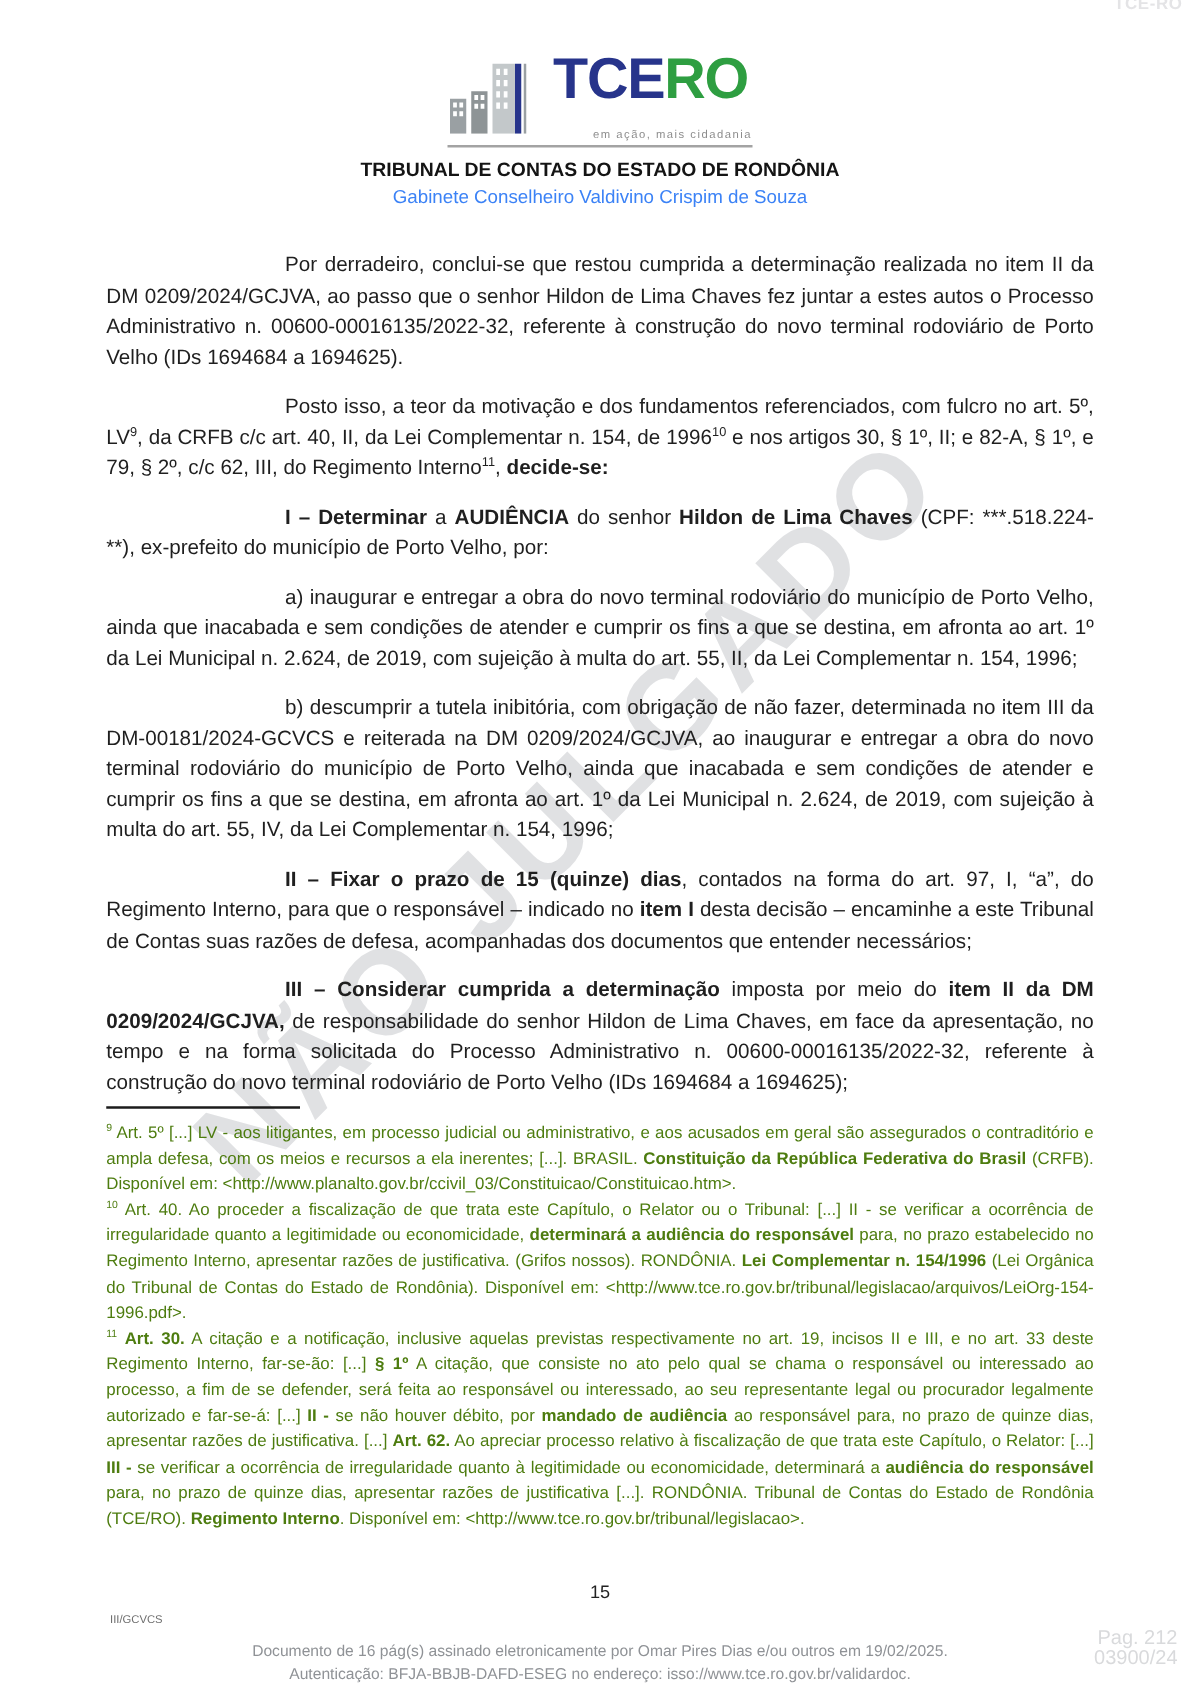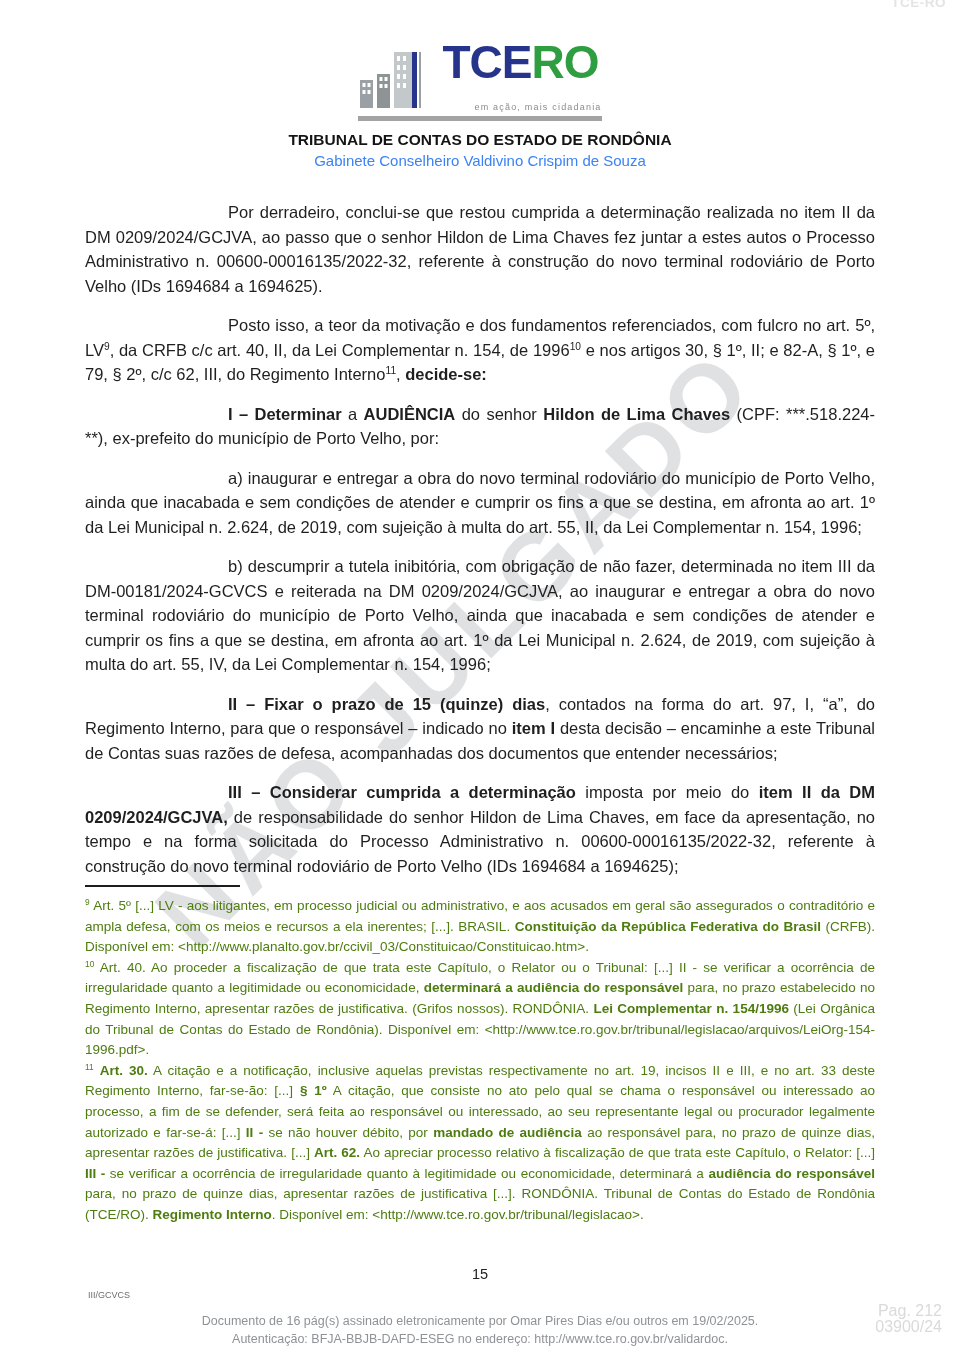--- a/index.html
+++ b/index.html
@@ -25,21 +25,21 @@
     display:flex; align-items:center; justify-content:center;
     transform:rotate(-45deg);
     font-size:96px; font-weight:600; letter-spacing:8px; white-space:nowrap;
     color:rgba(158,163,168,.32);
     z-index:0; pointer-events:none;
   }
   
   header{ position:absolute; top:40px; left:0; width:100%; text-align:center; z-index:2; }
   .logo-row{
     display:inline-flex; align-items:flex-end; gap:10px;
-    padding-bottom:4px; border-bottom:5px solid #a3a3a3;
+    padding-bottom:4px; border-bottom:2px solid #a3a3a3;
   }
   .logo-textblock{ display:flex; flex-direction:column; align-items:flex-start; }
   .logo-word{ font-size:46px; font-weight:bold; letter-spacing:-1px; line-height:44px; }
   .logo-word .tce{ color:#27348b; }
   .logo-word .ro{ color:#2e9e41; }
   .tagline{ font-size:9px; color:#8c8c8c; letter-spacing:1.2px; align-self:flex-end; margin-top:18px;padding-left:32px; }
   .doc-title{ margin-top:10px; font-size:15.5px; font-weight:bold; color:#141414; }
   .doc-subtitle{ margin-top:3px; font-size:15px; color:#3b82f6; }
   
   main{
@@ -134,21 +134,21 @@
     <p class="fn"><sup>9</sup><span> Art. 5º [...] LV - aos litigantes, em processo judicial ou administrativo, e aos acusados em geral são assegurados o contraditório e ampla defesa, com os meios e recursos a ela inerentes; [...]. BRASIL. </span><span class="b">Constituição da República Federativa do Brasil</span><span> (CRFB). Disponível em: &lt;http://www.planalto.gov.br/ccivil_03/Constituicao/Constituicao.htm&gt;.</span></p>
     <p class="fn"><sup>10</sup><span> Art. 40. Ao proceder a fiscalização de que trata este Capítulo, o Relator ou o Tribunal: [...] II - se verificar a ocorrência de irregularidade quanto a legitimidade ou economicidade, </span><span class="b">determinará a audiência do responsável</span><span> para, no prazo estabelecido no Regimento Interno, apresentar razões de justificativa. (Grifos nossos). RONDÔNIA. </span><span class="b">Lei Complementar n. 154/1996</span><span> (Lei Orgânica do Tribunal de Contas do Estado de Rondônia). Disponível em: &lt;http://www.tce.ro.gov.br/tribunal/legislacao/arquivos/LeiOrg-154-1996.pdf&gt;.</span></p>
     <p class="fn"><sup>11</sup><span> </span><span class="b">Art. 30.</span><span> A citação e a notificação, inclusive aquelas previstas respectivamente no art. 19, incisos II e III, e no art. 33 deste Regimento Interno, far-se-ão: [...] </span><span class="b">§ 1º</span><span> A citação, que consiste no ato pelo qual se chama o responsável ou interessado ao processo, a fim de se defender, será feita ao responsável ou interessado, ao seu representante legal ou procurador legalmente autorizado e far-se-á: [...] </span><span class="b">II -</span><span> se não houver débito, por </span><span class="b">mandado de audiência</span><span> ao responsável para, no prazo de quinze dias, apresentar razões de justificativa. [...] </span><span class="b">Art. 62.</span><span> Ao apreciar processo relativo à fiscalização de que trata este Capítulo, o Relator: [...] </span><span class="b">III -</span><span> se verificar a ocorrência de irregularidade quanto à legitimidade ou economicidade, determinará a </span><span class="b">audiência do responsável</span><span> para, no prazo de quinze dias, apresentar razões de justificativa [...]. RONDÔNIA. Tribunal de Contas do Estado de Rondônia (TCE/RO). </span><span class="b">Regimento Interno</span><span>. Disponível em: &lt;http://www.tce.ro.gov.br/tribunal/legislacao&gt;.</span></p>
   </section>
 
   <div class="page-number">15</div>
   <div class="doc-ref">III/GCVCS</div>
 
   <footer>
     <div class="footer-line">Documento de 16 pág(s) assinado eletronicamente por Omar Pires Dias e/ou outros em 19/02/2025.</div>
-    <div class="footer-line">Autenticação: BFJA-BBJB-DAFD-ESEG no endereço: http://www.tce.ro.gov.br/validardoc.</div>
+    <div class="footer-line">Autenticação: BFJA-BBJB-DAFD-ESEG no endereço: isso://www.tce.ro.gov.br/validardoc.</div>
   </footer>
 
   <div class="corner-br">
     <div>Pag. 212</div>
     <div>03900/24</div>
   </div>
 
 </div>
 
 </body></html>

